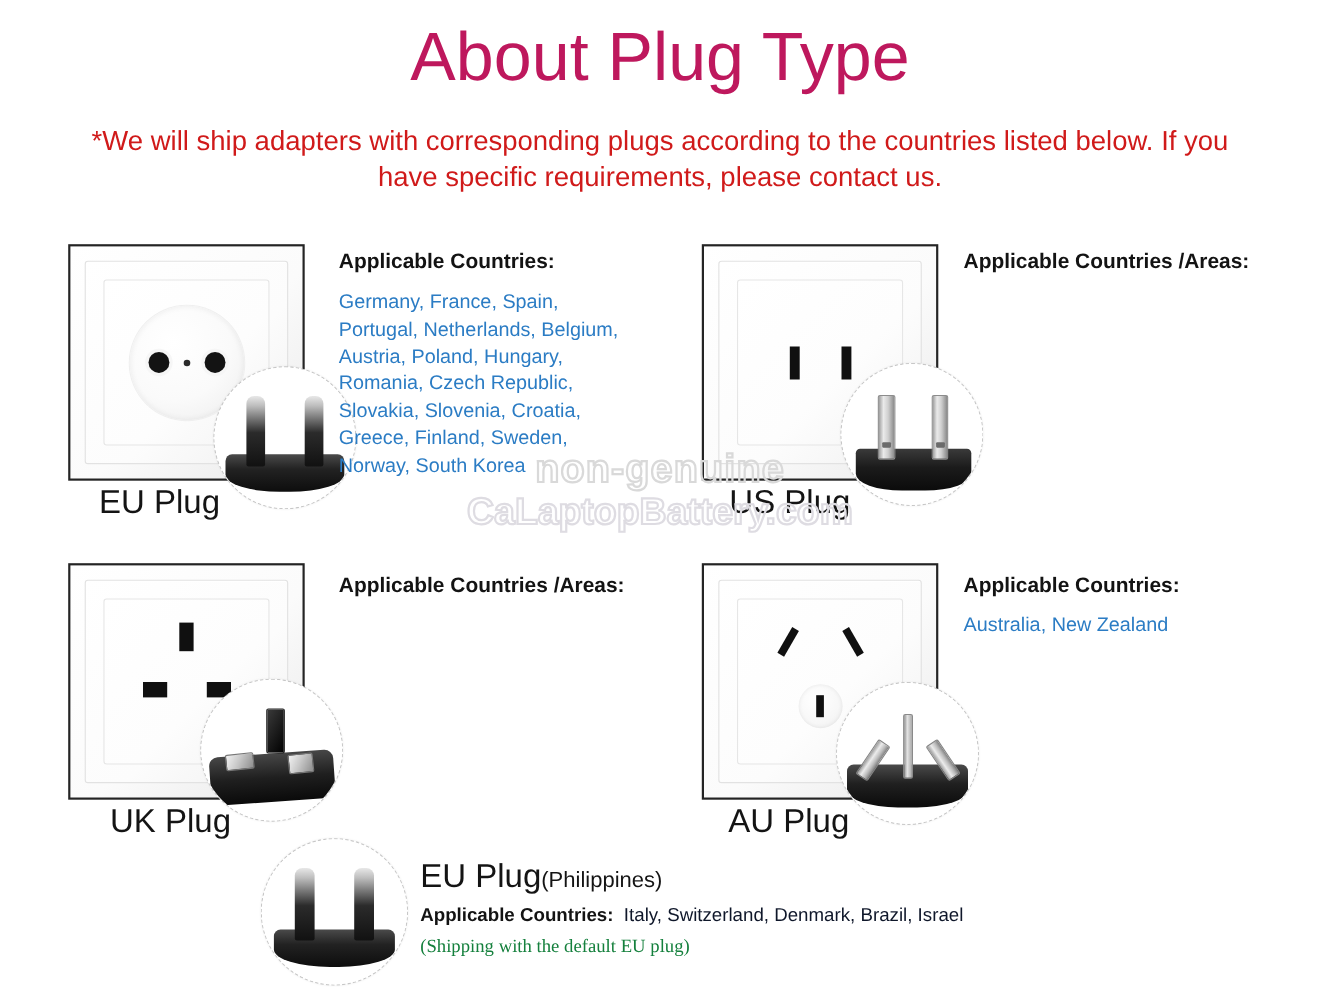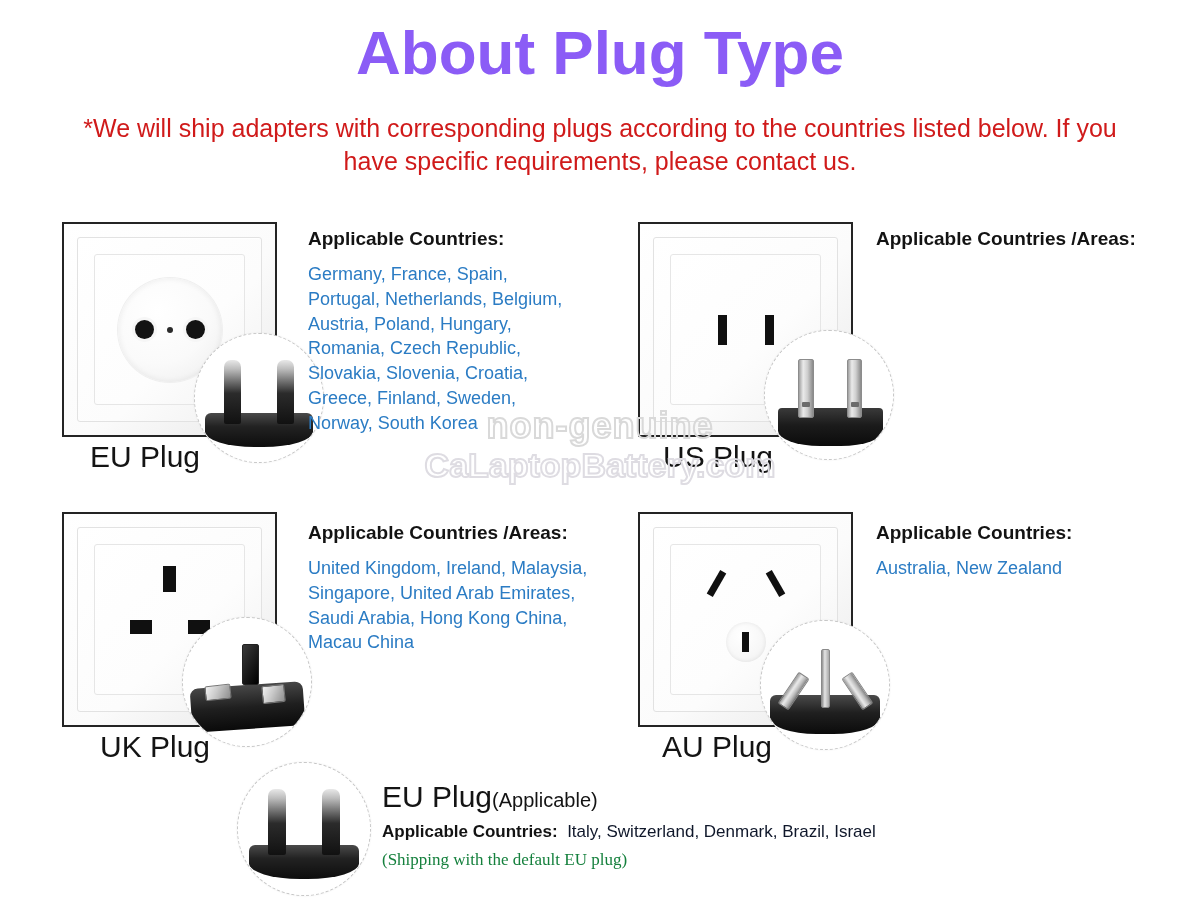--- a/index.html
+++ b/index.html
@@ -17,23 +17,23 @@
   }
 
   
   .page-title {
     position: absolute;
     left: 0; right: 0;
     top: 22px;
     text-align: center;
     font-size: 62px;
     line-height: 1.0;
-    font-weight: 700;
+    font-weight: 400;
     letter-spacing: 0px;
-    color: #8b5cf6;
+    color: #be185d;
     font-family: "Liberation Sans", sans-serif;
   }
   .subtitle {
     position: absolute;
     left: 60px;
     right: 60px;
     top: 112px;
     text-align: center;
     color: #d01a1a;
     font-size: 25px;
@@ -449,21 +449,20 @@
       <div class="pin top"></div>
       <div class="pin l"></div>
       <div class="pin r"></div>
     </div>
   </div>
 </div>
 <div class="plug-label" style="left:80px; top:730px;margin-left:20px;">UK Plug</div>
 
 <div class="col" style="left:308px; top:522px; width:300px;">
   <div class="col-heading">Applicable Countries /Areas:</div>
-  <div class="col-countries">United Kingdom, Ireland, Malaysia, Singapore, United Arab Emirates, Saudi Arabia, Hong Kong China, Macau China</div>
 </div>
 
 <div class="block" style="left:638px; top:512px;">
   <div class="socket-wrap">
     <div class="socket">
       <div class="bevel1"></div>
       <div class="bevel2"></div>
       <div class="socket-face">
         <div class="au-angle left"></div>
         <div class="au-angle right"></div>
@@ -491,21 +490,21 @@
 
 <div class="bubble" style="left:237px; top:762px; width:132px; height:132px;">
   <div class="plug-eu">
     <div class="base"></div>
     <div class="pin l"></div>
     <div class="pin r"></div>
   </div>
 </div>
 
 <div class="compat-title" style="left:382px; top:780px;">
-  <span>EU Plug</span><span class="small">(Applicable)</span>
+  <span>EU Plug</span><span class="small">(Philippines)</span>
 </div>
 
 <div class="compat-line" style="left:382px; top:822px;">
   <b>Applicable Countries:</b>&nbsp;
   <span class="blue">Italy, Switzerland, Denmark, Brazil, Israel</span>
 </div>
 
 <div class="compat-note" style="left:382px; top:850px;">(Shipping with the default EU plug)</div>
 
 <div class="watermark">

